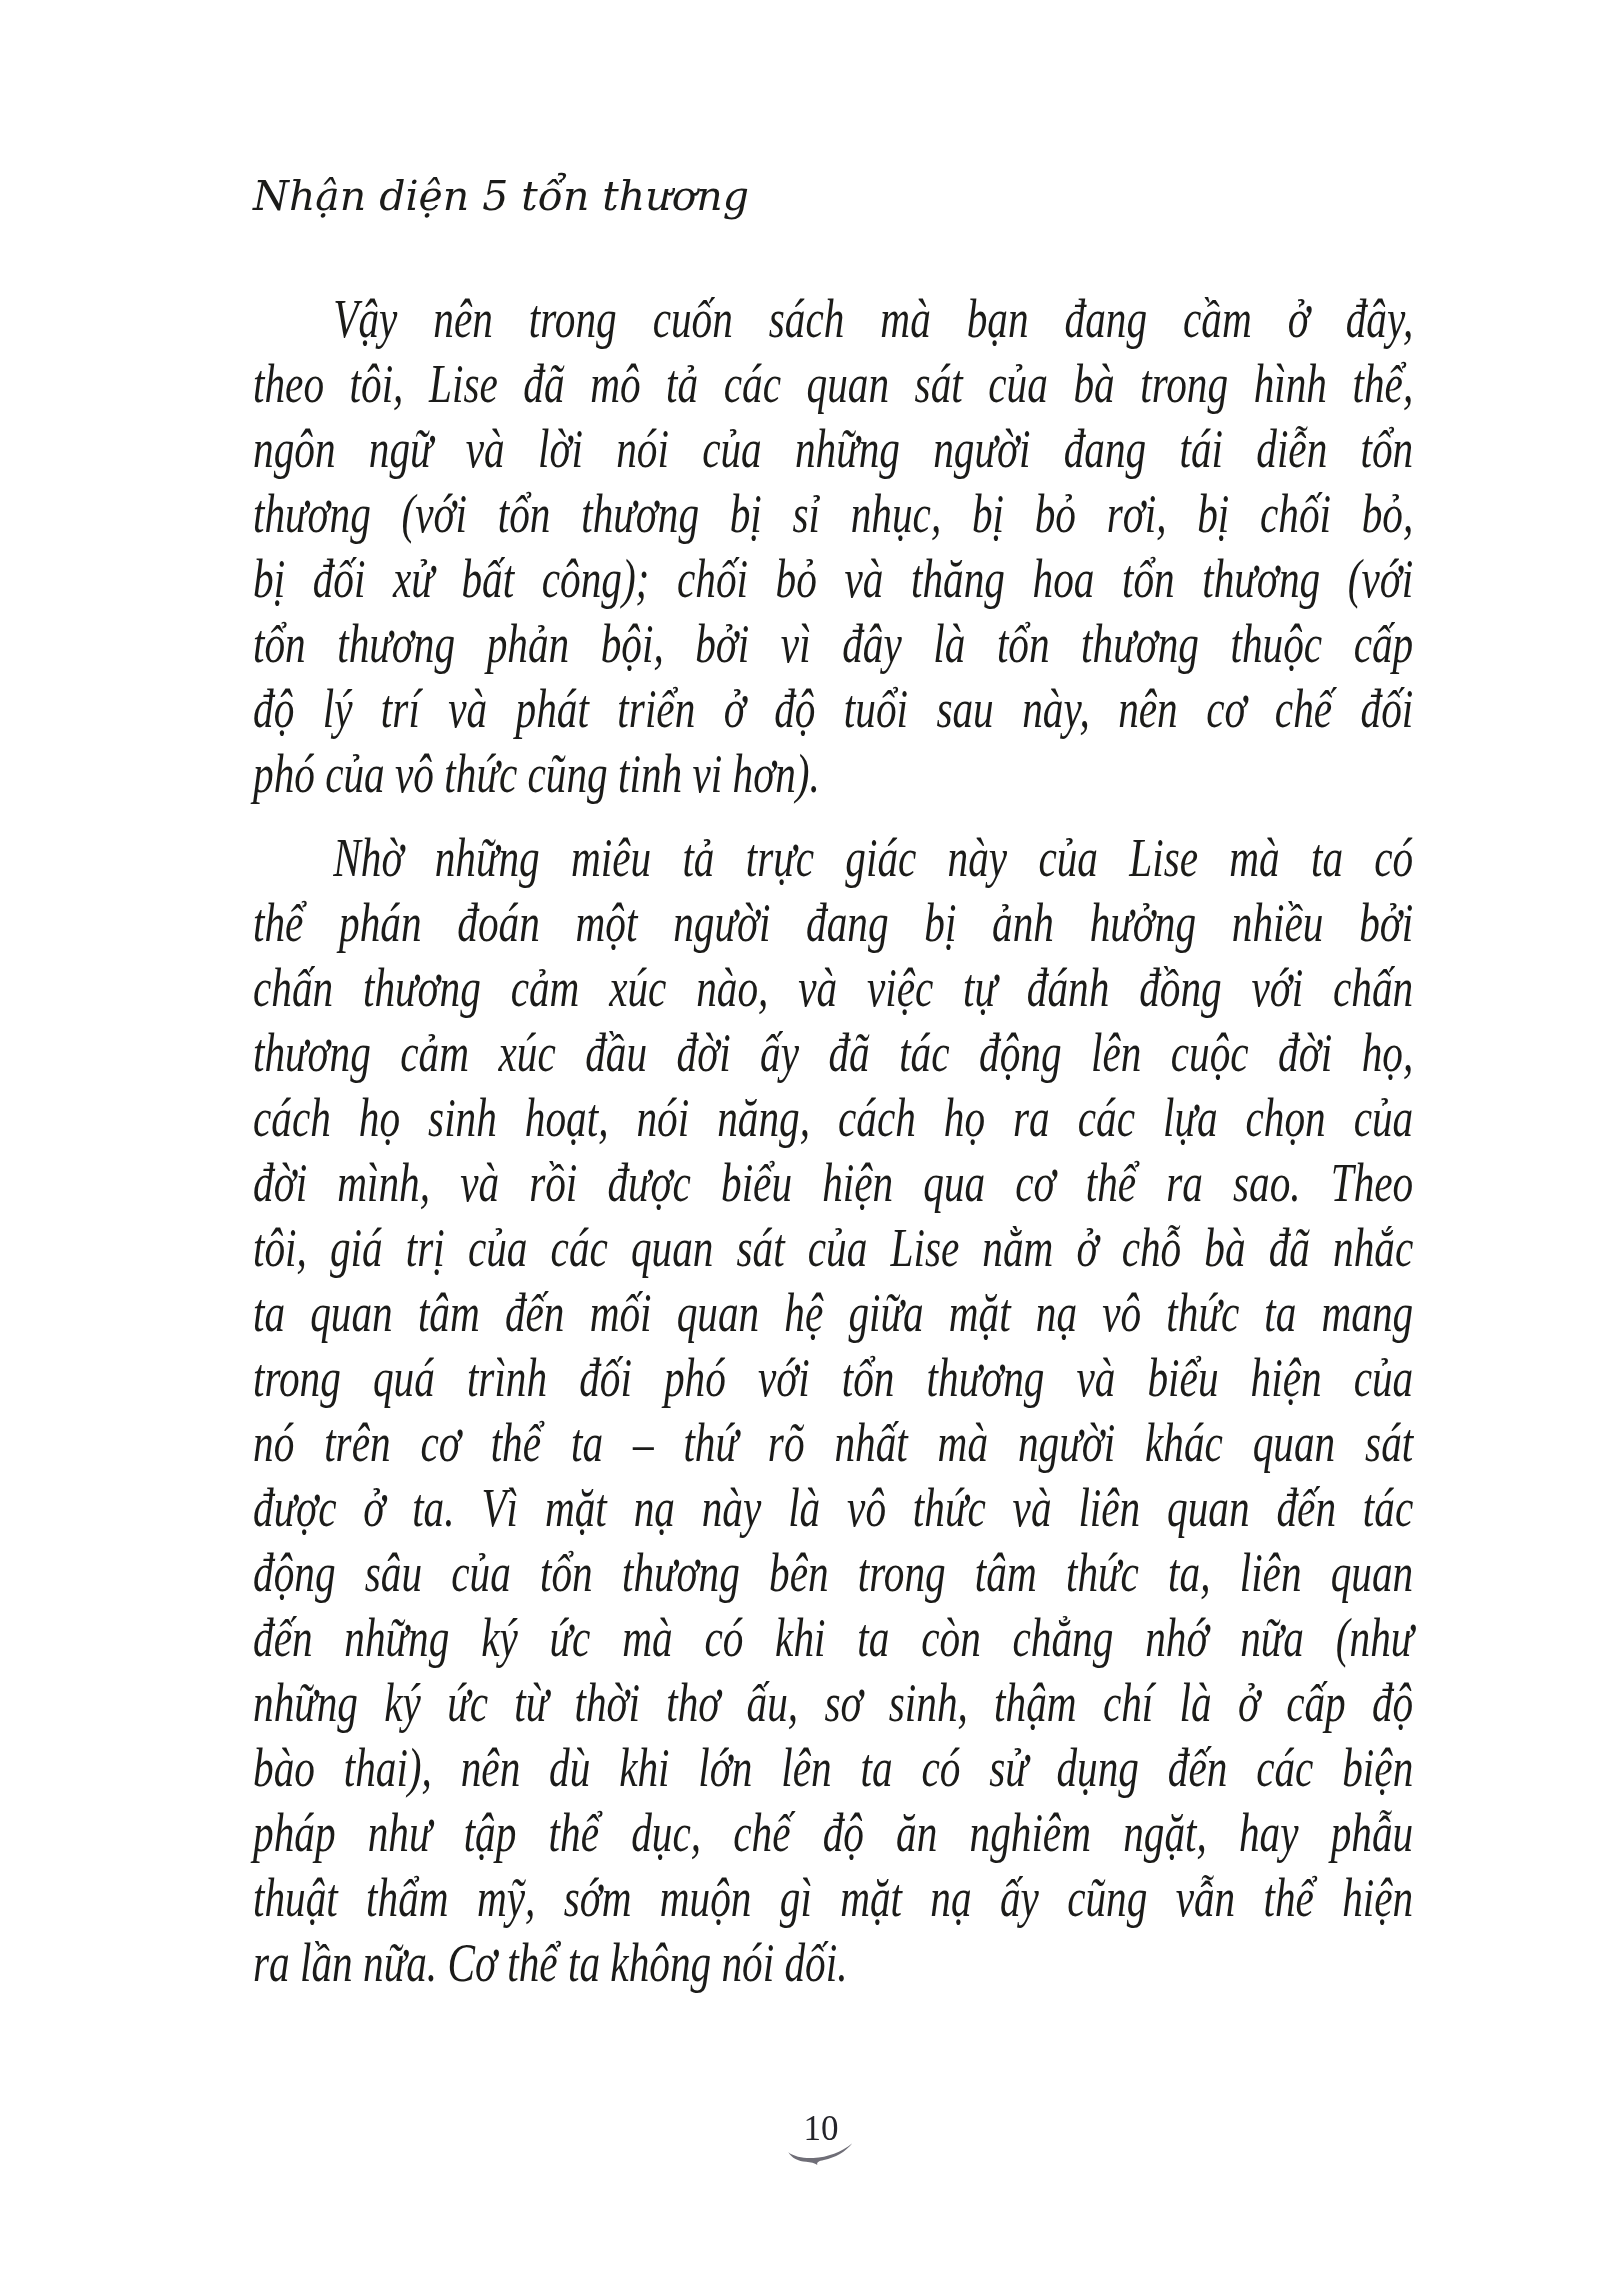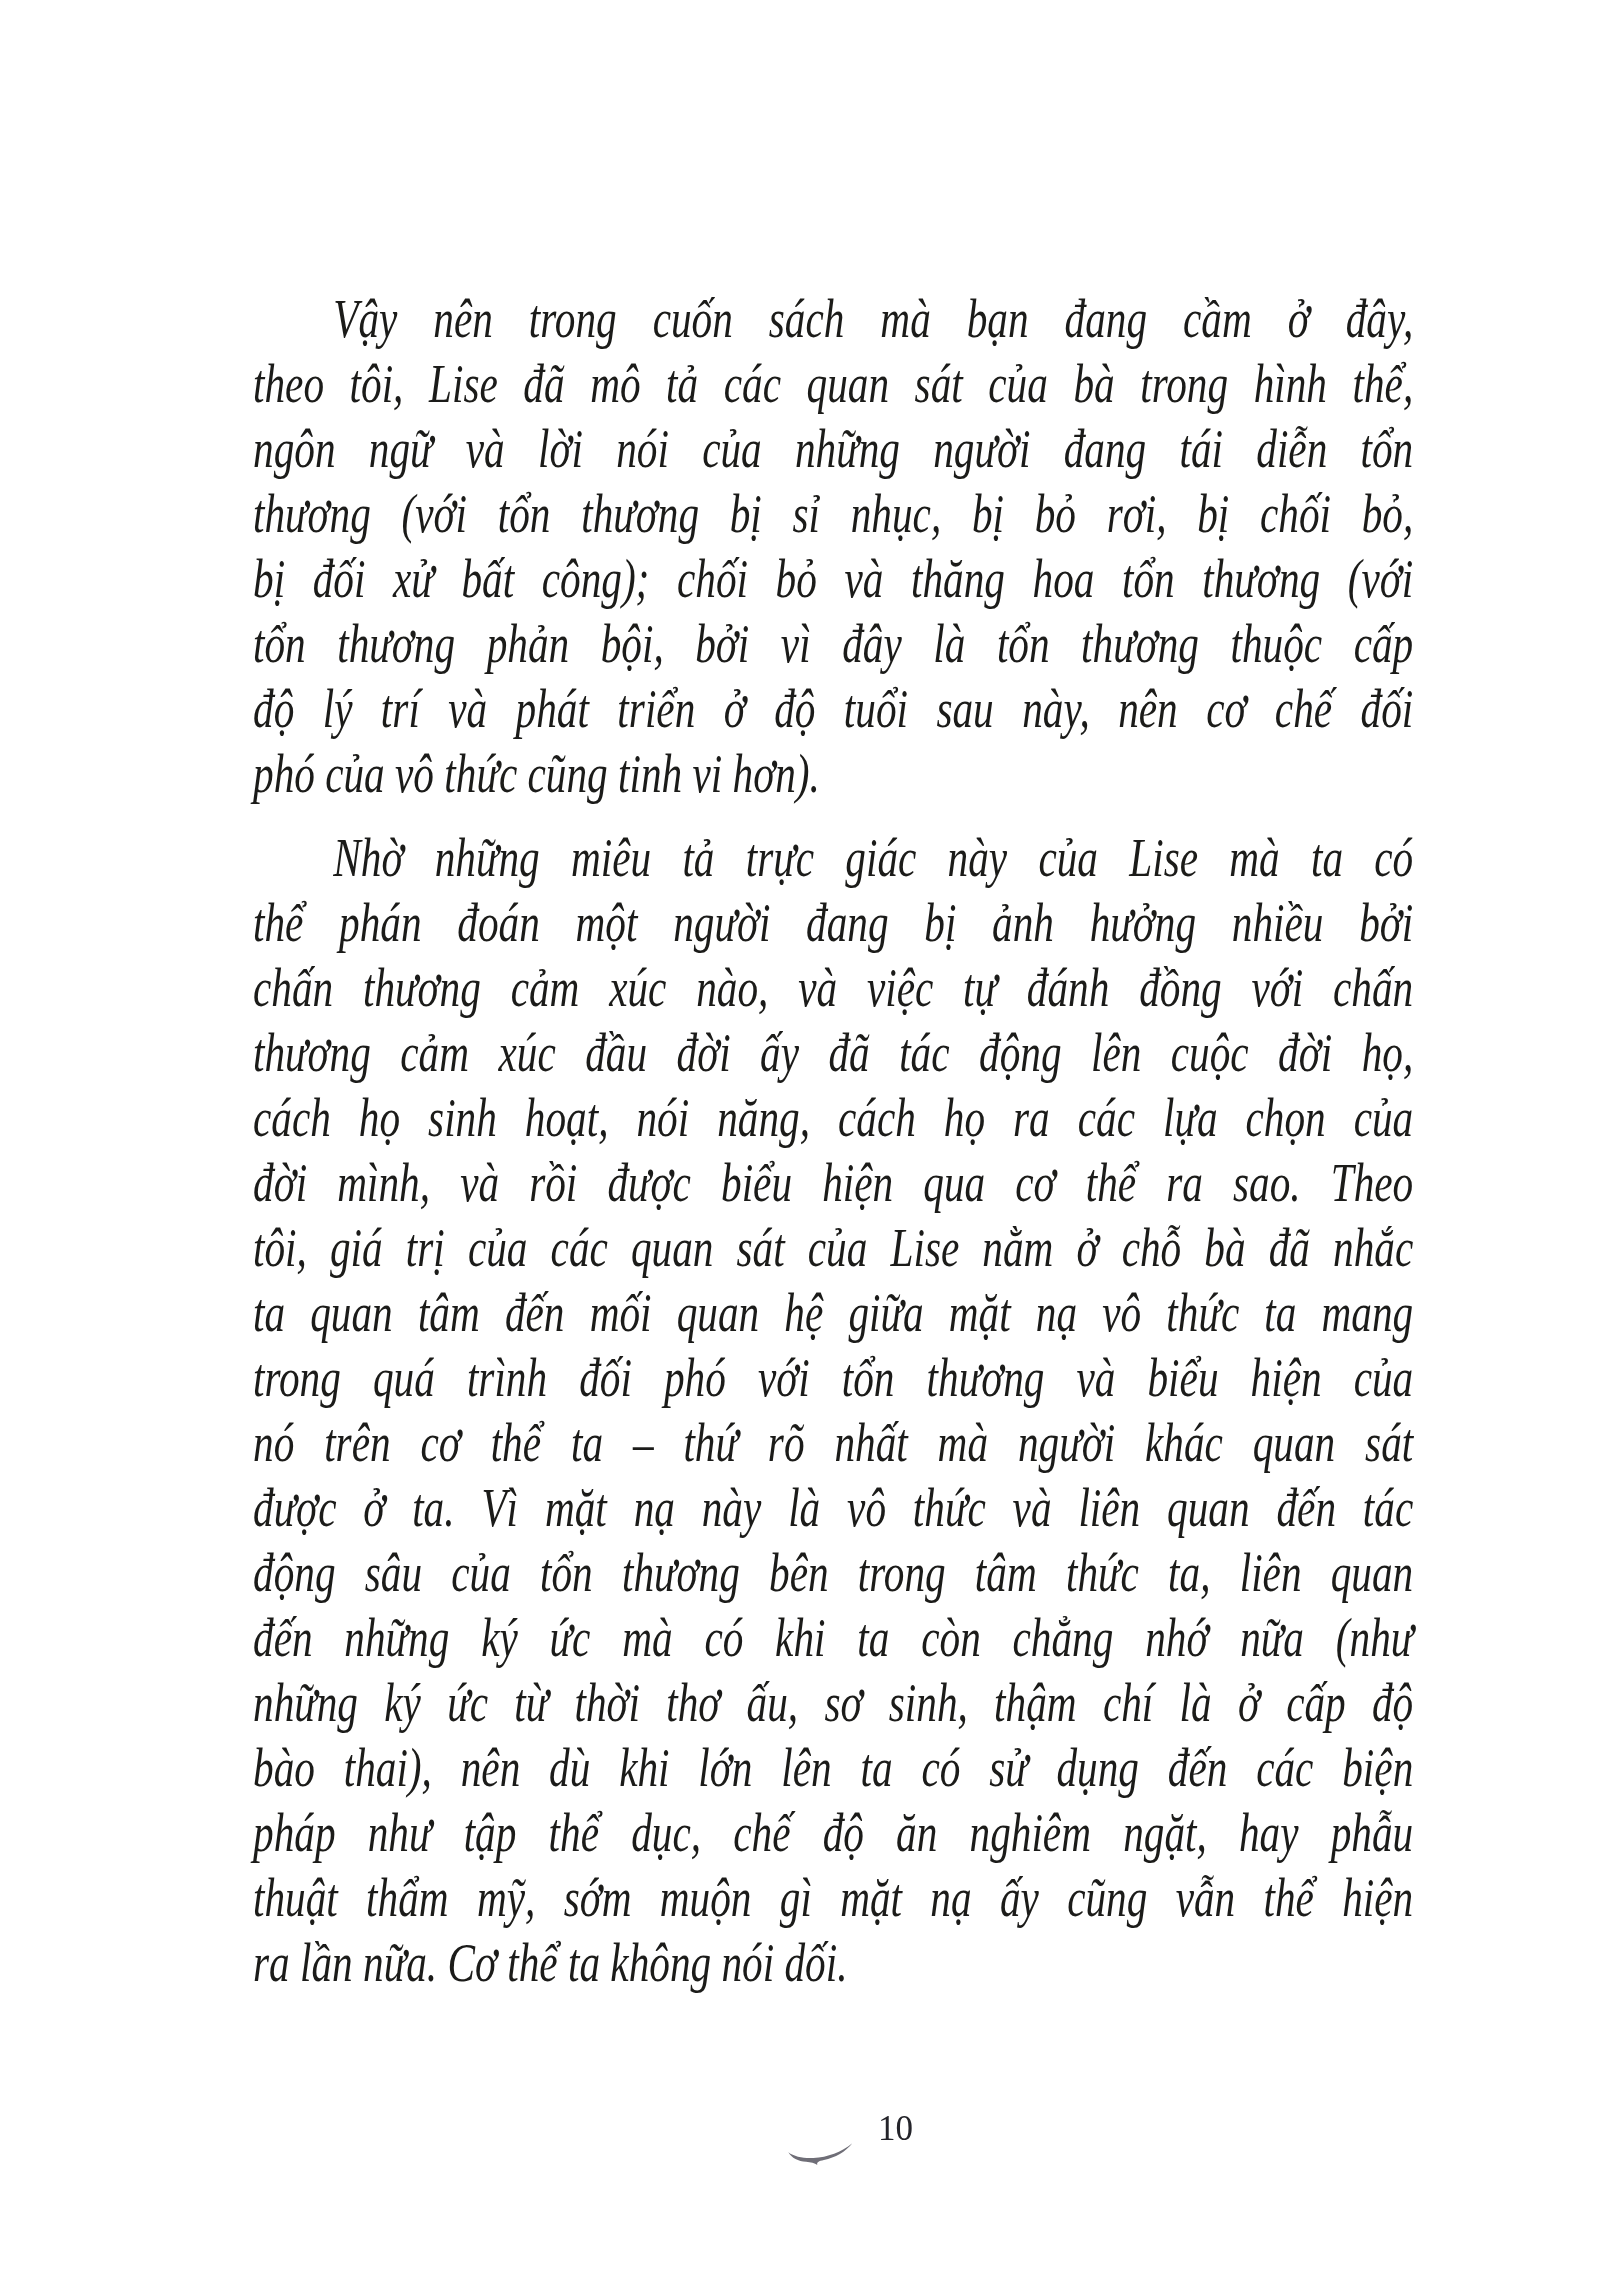--- a/index.html
+++ b/index.html
@@ -60,38 +60,39 @@
   }
   .line.last {
     text-align-last: left;
   }
   
   .pageno {
     position: absolute;
     left: 729px;
     top: 2111px;
     width: 184px;
-    text-align: right;
+    text-align: center;
     font-size: 35px;
     line-height: 1;
     color: #24242a;
   }
   .swash {
     position: absolute;
     left: 787px;
     top: 2142px;
     width: 66px;
     height: 23px;
   }
 </style>
 </head>
 <body>
 
 <div class="page">
 
+  <div class="running-header">Nhận diện 5 tổn thương</div>
 
   <div class="text-column">
     <div class="para">
         <div class="line first">Vậy nên trong cuốn sách mà bạn đang cầm ở đây,</div>
         <div class="line">theo tôi, Lise đã mô tả các quan sát của bà trong hình thể,</div>
         <div class="line">ngôn ngữ và lời nói của những người đang tái diễn tổn</div>
         <div class="line">thương (với tổn thương bị sỉ nhục, bị bỏ rơi, bị chối bỏ,</div>
         <div class="line">bị đối xử bất công); chối bỏ và thăng hoa tổn thương (với</div>
         <div class="line">tổn thương phản bội, bởi vì đây là tổn thương thuộc cấp</div>
         <div class="line">độ lý trí và phát triển ở độ tuổi sau này, nên cơ chế đối</div>

